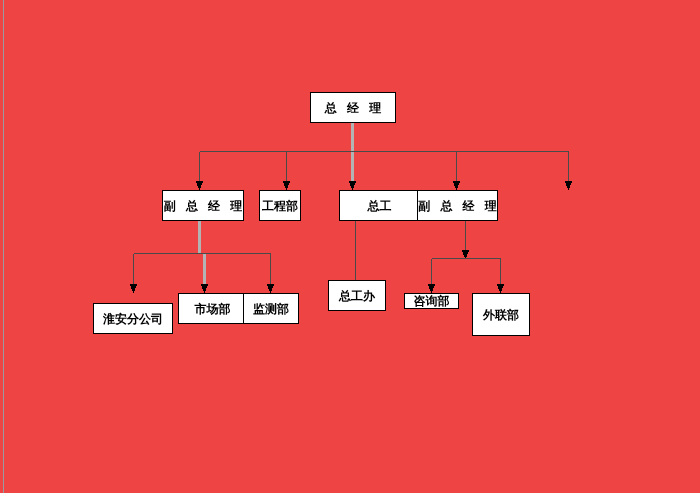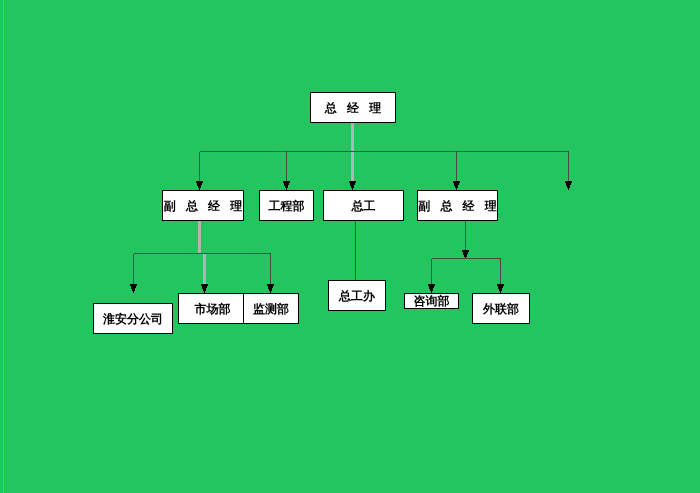--- a/index.html
+++ b/index.html
@@ -7,21 +7,21 @@
     padding: 0;
     background: #ffffff;
   }
   body {
     font-family: "DejaVu Sans", "Liberation Sans", sans-serif;
   }
   #page {
     position: relative;
     width: 700px;
     height: 493px;
-    background: #22c55e;
+    background: #ef4444;
     overflow: hidden;
   }
   
   #page-left-rule {
     position: absolute;
     left: 3px;
     top: 0;
     width: 1px;
     height: 493px;
     background: #9a9aa2;
@@ -111,32 +111,32 @@
     <polygon points="431.5,293 427.5,284 435.5,284" fill="#000000"></polygon>
 
     <line x1="500.5" y1="258.5" x2="500.5" y2="287" stroke="#4a4a4a" stroke-width="1"></line>
     <polygon points="500.5,293 496.5,284 504.5,284" fill="#000000"></polygon>
   </svg>
 
   <div class="node spaced" style="left:310px; top:92px; width:86px; height:31px;">总 经 理</div>
 
   <div class="node spaced" style="left:162px; top:190px; width:82px; height:31px;">副 总 经 理</div>
 
-  <div class="node tight" style="left:259px; top:190px; width:55px; height:31px;">工程部</div>
+  <div class="node tight" style="left:259px; top:190px; width:42px; height:31px;">工程部</div>
 
-  <div class="node tight" style="left:323px; top:190px; width:81px; height:31px;">总工</div>
+  <div class="node tight" style="left:339px; top:190px; width:81px; height:31px;">总工</div>
 
   <div class="node spaced" style="left:417px; top:190px; width:81px; height:31px;">副 总 经 理</div>
 
 
   <div class="node tight" style="left:93px; top:303px; width:80px; height:31px;">淮安分公司</div>
 
   <div class="node tight" style="left:178px; top:293px; width:69px; height:31px;">市场部</div>
 
   <div class="node tight" style="left:243px; top:293px; width:56px; height:31px;text-align:center;">监测部</div>
 
   <div class="node tight" style="left:328px; top:280px; width:58px; height:31px;">总工办</div>
 
   <div class="node tight" style="left:404px; top:293px; width:55px; height:16px;">咨询部</div>
 
-  <div class="node tight" style="left:472px; top:293px; width:58px; height:31px;">外联部</div>
+  <div class="node tight" style="left:472px; top:293px; width:58px; height:43px;">外联部</div>
 
 </div>
 
 </body></html>

